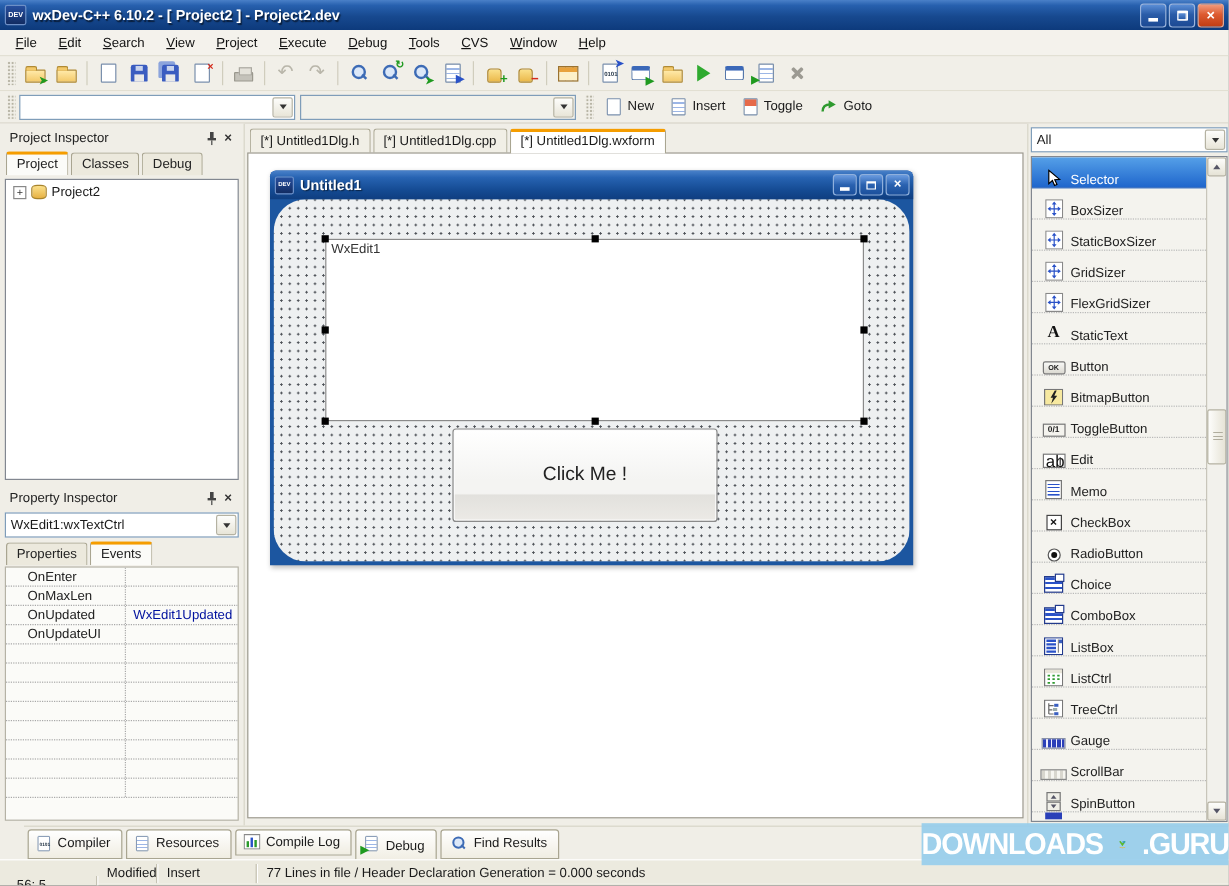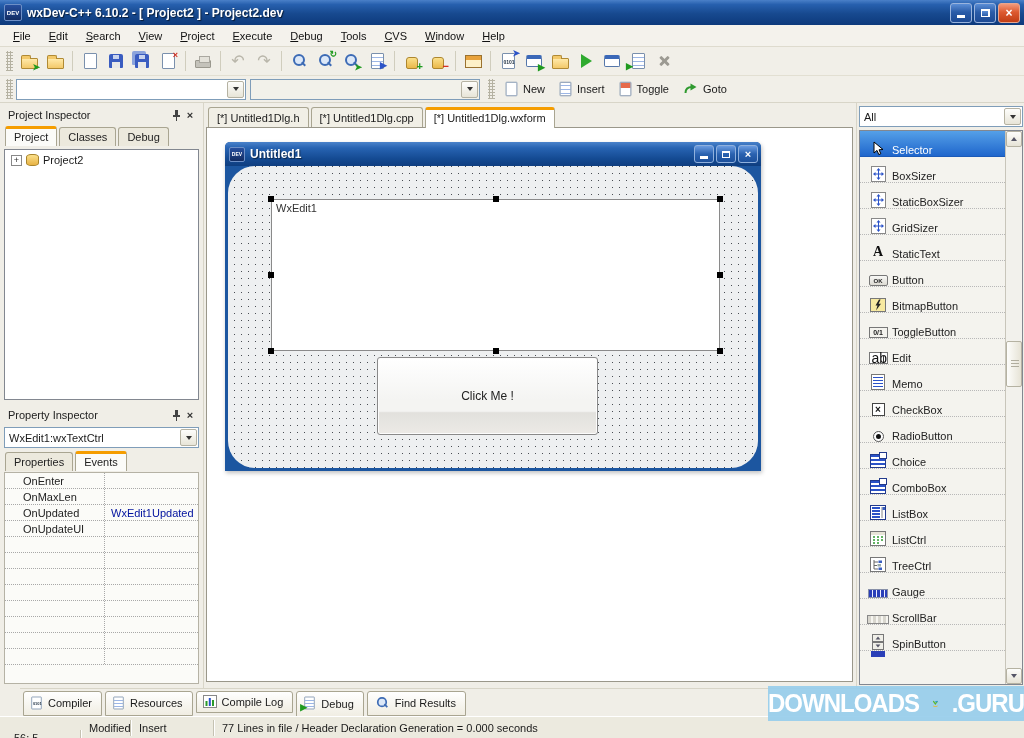--- a/index.html
+++ b/index.html
@@ -130,21 +130,21 @@
     background:linear-gradient(180deg,#6a9be0,#2a62b0 50%,#1c509c); }
   .dg-min { width:8px; height:3px; background:#fff; margin-top:7px; }
   .dg-max { width:8px; height:7px; border:1px solid #fff; border-top-width:2px; }
   .d-body { position:relative; height:calc(100% - 24px); overflow:hidden; background-color:#eef0f1;
     background-image:radial-gradient(circle,#4a4e54 0.9px,transparent 1px); background-size:7px 7px; background-position:3px 4px;border-radius:27px; }
   .wxedit { position:absolute; left:43px; top:33px; width:449px; height:152px; background:#fff;
     border:1px solid #8a8a8a; padding:2px 4px; color:#333; }
   .hnd { position:absolute; width:6px; height:6px; background:#000; }
   .wxbtn { position:absolute; left:149px; top:191px; width:221px; height:78px; border:1px solid #8a8a8a;
     border-radius:3px; background:linear-gradient(180deg,#ffffff 0%,#f4f4f2 55%,#f4f4f2 70%,#e2e1dd 72%,#eceae6 100%);
-    display:flex; align-items:center; justify-content:center; color:#222; font-size:12px; box-shadow:inset 0 0 0 1px #fcfcfc; }
+    display:flex; align-items:center; justify-content:center; color:#222; font-size:16px; box-shadow:inset 0 0 0 1px #fcfcfc; }
 
   
   .right { position:absolute; left:856px; top:103px; width:168px; height:585px; background:#f0eee7; border-left:1px solid #d8d5c8; }
   .pal-filter { position:absolute; left:2px; right:1px; top:3px; }
   .pal-list { position:absolute; left:2px; right:1px; top:27px; bottom:3px; background:#f4f3ee;
     border:1px solid #828790; overflow:hidden; }
   .pal-items { position:absolute; left:0; top:0; right:17px; bottom:0; overflow:hidden; }
   .pal-item { height:26px; display:flex; align-items:flex-end; border-bottom:1px dotted #b8b8b8; padding-left:4px; }
   .pal-item .icz { width:28px; display:flex; align-items:center; justify-content:center; }
   .pal-item .plbl { color:#222; }
@@ -560,20 +560,30 @@
         </div>
         <div class="pal-item">
           <span class="icz picz">
               <svg width="15" height="16" viewBox="0 0 15 16">
                 <rect x="0.5" y="0.5" width="14" height="15" fill="#fff" stroke="#888"></rect>
                 <path d="M7.5 3.5v9M3.5 8h8" stroke="#2a52c8"></path>
                 <path d="M7.5 2l-2 2.5h4zM7.5 14l-2-2.5h4zM2 8l2.5-2v4zM13 8l-2.5-2v4z" fill="#2a52c8"></path>
               </svg>
             </span>
           <span class="plbl">GridSizer</span>
+        </div>
+        <div class="pal-item">
+          <span class="icz picz">
+              <svg width="15" height="16" viewBox="0 0 15 16">
+                <rect x="0.5" y="0.5" width="14" height="15" fill="#fff" stroke="#888"></rect>
+                <path d="M7.5 3.5v9M3.5 8h8" stroke="#2a52c8"></path>
+                <path d="M7.5 2l-2 2.5h4zM7.5 14l-2-2.5h4zM2 8l2.5-2v4zM13 8l-2.5-2v4z" fill="#2a52c8"></path>
+              </svg>
+            </span>
+          <span class="plbl">FlexGridSizer</span>
         </div>
         <div class="pal-item">
           <span class="icz">
               <span class="ic-A">A</span>
             </span>
           <span class="plbl">StaticText</span>
         </div>
         <div class="pal-item">
           <span class="icz">
               <span class="ic-okbtn">OK</span>

